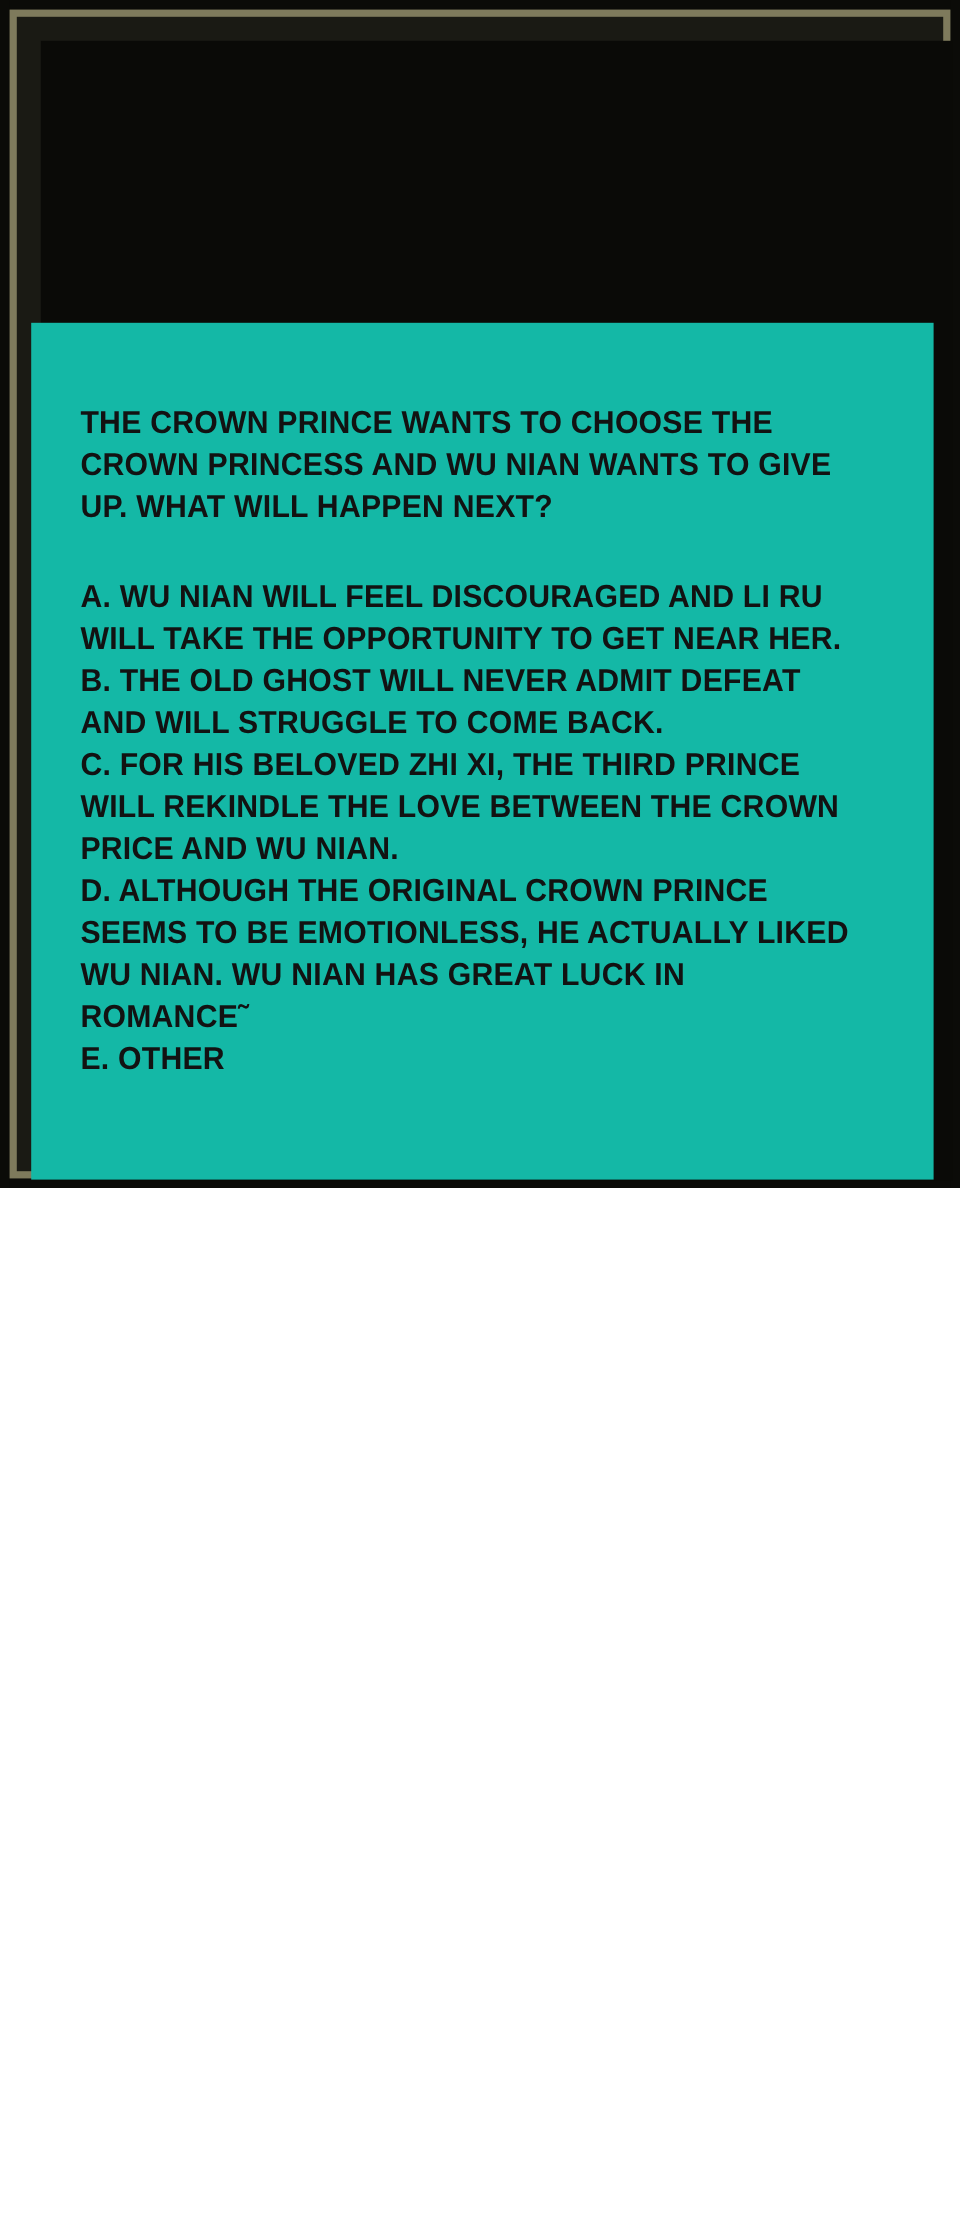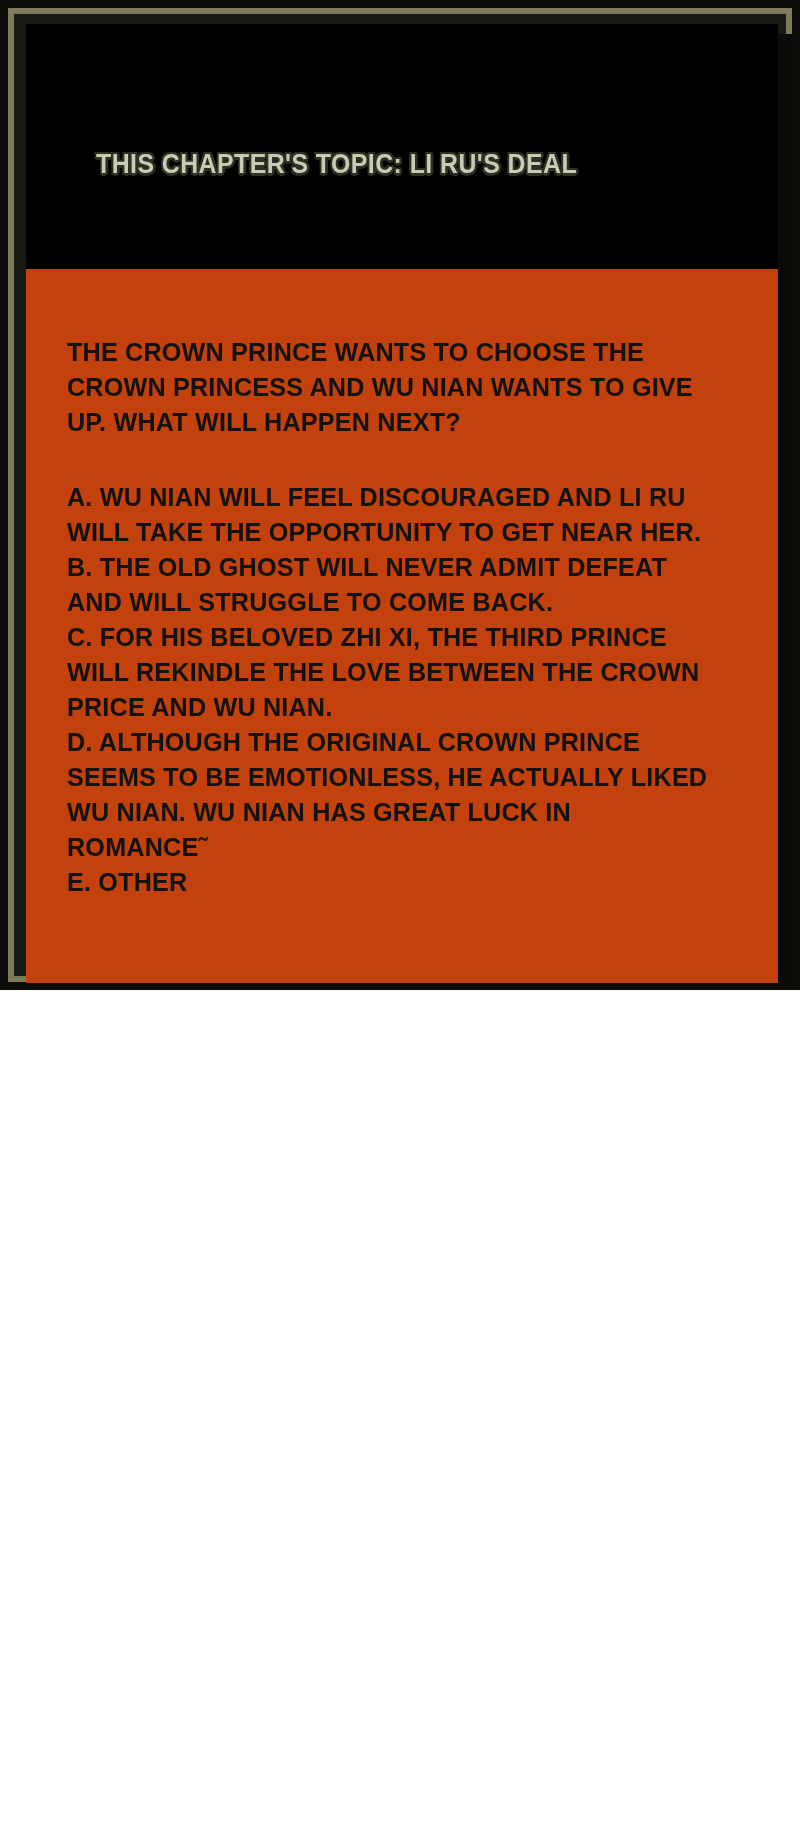--- a/index.html
+++ b/index.html
@@ -90,21 +90,21 @@
        3px  0px 0 #2f2f24;
   }
 
   
   .content-area {
     position: absolute;
     left: 26px;
     top: 269px;
     width: 752px;
     height: 714px;
-    background: #c2410c;
+    background: #14b8a6;
     box-sizing: border-box;
   }
 
   .qa-block {
     position: absolute;
     left: 41px;
     top: 66px;
     width: 680px;
     color: #121212;
     font-family: "Liberation Sans", sans-serif;
@@ -159,23 +159,20 @@
 <div id="page">
 
   <div class="panel-wrap">
     <div class="edge-left"></div>
     <div class="edge-right"></div>
 
     <div class="border-olive">
       <div class="inner-dark"></div>
     </div>
 
-    <div class="title-band">
-      <div class="chapter-topic">THIS CHAPTER'S TOPIC: LI RU'S DEAL</div>
-    </div>
 
     <div class="content-area">
       <div class="qa-block">
         <p class="question">THE CROWN PRINCE WANTS TO CHOOSE THE CROWN PRINCESS AND WU NIAN WANTS TO GIVE UP. WHAT WILL HAPPEN NEXT?</p>
         <div class="options">
           <p>A. WU NIAN WILL FEEL DISCOURAGED AND LI RU WILL TAKE THE OPPORTUNITY TO GET NEAR HER.</p>
           <p>B. THE OLD GHOST WILL NEVER ADMIT DEFEAT AND WILL STRUGGLE TO COME BACK.</p>
           <p>C. FOR HIS BELOVED ZHI XI, THE THIRD PRINCE WILL REKINDLE THE LOVE BETWEEN THE CROWN PRICE AND WU NIAN.</p>
           <p>D. ALTHOUGH THE ORIGINAL CROWN PRINCE SEEMS TO BE EMOTIONLESS, HE ACTUALLY LIKED WU NIAN. WU NIAN HAS GREAT LUCK IN ROMANCE˜</p>
           <p>E. OTHER</p>

